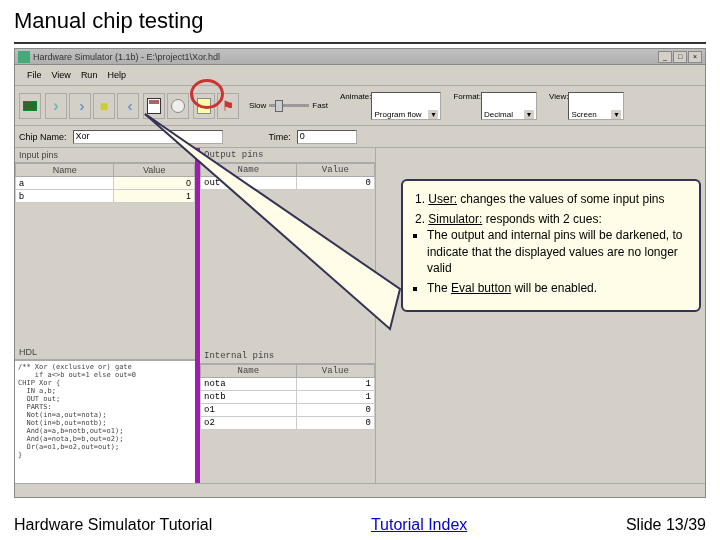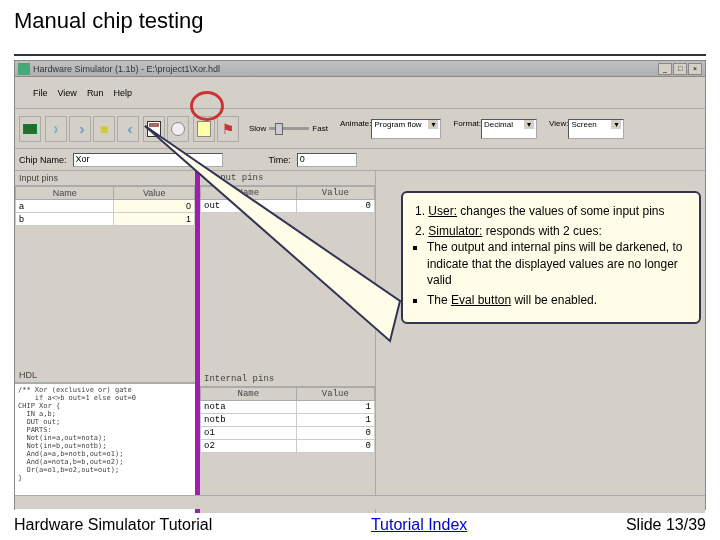--- a/index.html
+++ b/index.html
@@ -1,43 +1,43 @@
 <!DOCTYPE html>
 <html><head>
 <meta charset="utf-8">
 <style>
   * { box-sizing: border-box; margin: 0; padding: 0; }
   body { font-family: Arial, sans-serif; font-size: 11px; width: 720px; height: 540px; background: #fff; position: relative; }
-  .slide-title { font-size: 22px; font-weight: normal; padding: 8px 14px 20px; color: #000; }
+  .slide-title { font-size: 22px; font-weight: normal; padding: 8px 14px 8px; color: #000; }
   .title-rule { height: 2px; background: #333; margin: 0 14px 4px; }
   .app-window { margin: 0 14px; border: 1px solid #888; background: #d4d0c8; height: 450px; position: relative; }
   .titlebar { background: linear-gradient(#c0c0c0,#b0b0b0); height: 16px; display: flex; align-items: center; padding: 0 3px; font-size: 9px; border-bottom: 1px solid #888; }
   .titlebar-icon { width: 12px; height: 12px; background: #4a7; margin-right: 3px; }
   .titlebar-title { flex: 1; color: #333; }
   .win-btns { display: flex; gap: 1px; }
   .win-btn { width: 14px; height: 12px; background: #d4d0c8; border: 1px solid #888; font-size: 7px; line-height: 10px; text-align: center; }
-  .menubar { background: #d4d0c8; height: 32px; display: flex; gap: 10px; padding: 0 18px; font-size: 9px; align-items: center; border-bottom: 1px solid #aaa; }
+  .menubar { background: #d4d0c8; height: 21px; display: flex; gap: 10px; padding: 0 12px; font-size: 9px; align-items: center; border-bottom: 1px solid #aaa; }
   .toolbar { background: #d4d0c8; height: 40px; display: flex; align-items: center; padding: 2px 4px; gap: 4px; border-bottom: 1px solid #aaa; }
   .tb-group { display: flex; gap: 2px; align-items: center; }
   .tb-btn { width: 22px; height: 26px; border: 1px solid #aaa; background: #d4d0c8; display: flex; align-items: center; justify-content: center; }
   .chip-ico { width: 14px; height: 10px; background: #2a6b2a; border: 1px solid #083; }
   .arrow-b { color: #6bb; font-size: 16px; font-weight: bold; }
   .arrow-db { color: #69c; font-size: 14px; letter-spacing: -4px; }
   .calc-ico { width: 14px; height: 16px; background: #fff; border: 1px solid #333; position: relative; }
   .calc-ico::before { content:""; position:absolute; top:1px; left:1px; right:1px; height:4px; background:#a66; }
   .clock-ico { width: 14px; height: 14px; border: 1px solid #888; border-radius: 50%; background:#eee; }
   .script-ico { width: 14px; height: 16px; background: #ffa; border: 1px solid #888; }
   .flag-ico { color: #c33; font-size: 14px; }
   .red-circle { position: absolute; width: 34px; height: 30px; border: 3px solid #c33; border-radius: 50%; left: 175px; top: 30px; pointer-events: none; }
   .slider-blk { display: flex; flex-direction: column; font-size: 8px; margin-left: 6px; }
   .slider-row { display: flex; align-items: center; gap: 3px; }
   .slider { width: 40px; height: 3px; background: #999; position: relative; }
   .slider::after { content:""; position:absolute; width:6px; height:10px; background:#ccc; border:1px solid #666; top:-4px; left:6px; }
   .combo-blk { display: flex; flex-direction: row; font-size: 8px; margin-left: 8px; }
-  .combo { display: flex; align-items: flex-start; background: #fff; border: 1px inset #aaa; height: 20px; font-size: 8px; padding: 0 2px; width: 70px; justify-content: space-between; }
+  .combo { display: flex; align-items: flex-end; background: #fff; border: 1px inset #aaa; height: 28px; font-size: 8px; padding: 0 2px; width: 70px; justify-content: space-between; }
   .combo .arr { width: 10px; background: #d4d0c8; text-align: center; }
   .infobar { background: #d4d0c8; height: 22px; display: flex; align-items: center; padding: 0 4px; gap: 6px; font-size: 9px; border-bottom: 1px solid #aaa; }
   .txt-in { background:#fff; border:1px inset #aaa; height:14px; padding:0 2px; }
   .main-area { display: flex; height: calc(100% - 92px - 14px); }
   .left-col { width: 180px; display: flex; flex-direction: column; }
   .mid-col { width: 180px; display: flex; flex-direction: column; border-left: 5px solid #a21caf; font-family: Liberation Mono, monospace; }
   .right-col { flex: 1; border-left: 1px solid #aaa; background: #d4d0c8; position: relative; }
   .panel-hdr { background: #d4d0c8; font-size: 9px; padding: 2px 4px; border-bottom: 1px solid #aaa; color: #444; }
   .pins-table { width: 100%; border-collapse: collapse; background: #fff; font-size: 9px; }
   .pins-table th { background: #d4d0c8; border: 1px solid #aaa; padding: 1px 3px; font-weight: normal; color:#444; }

